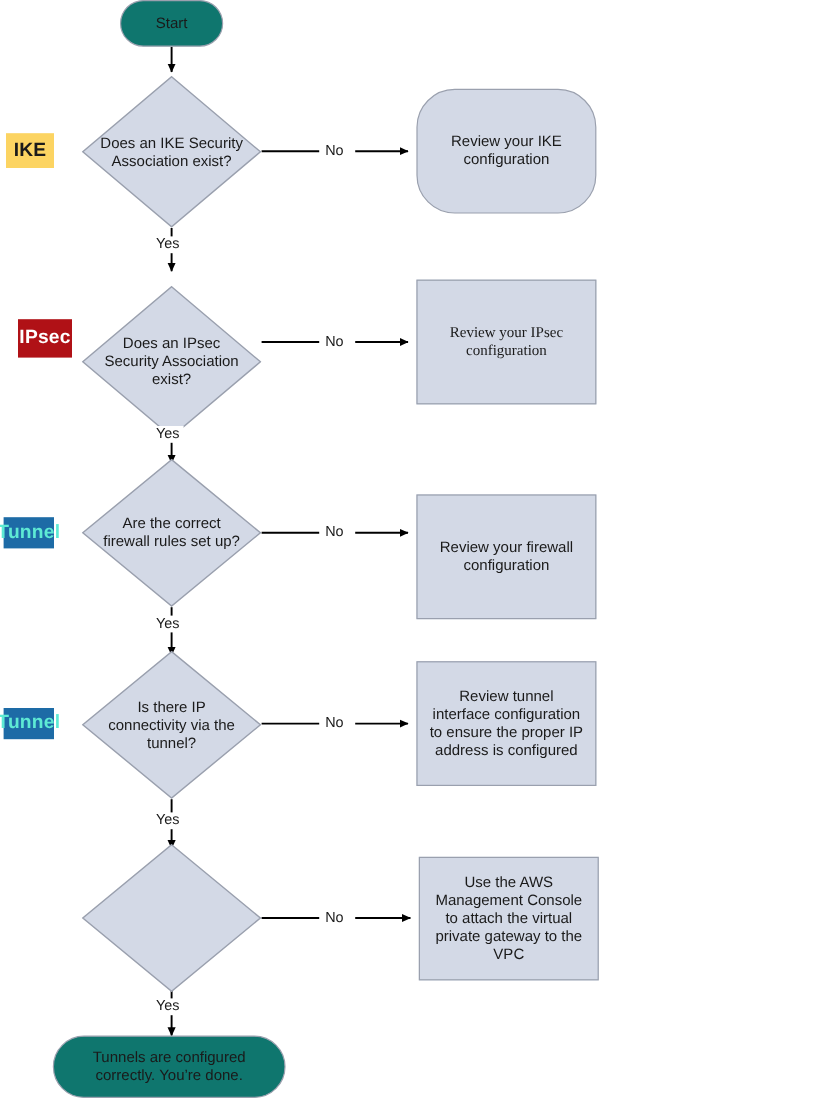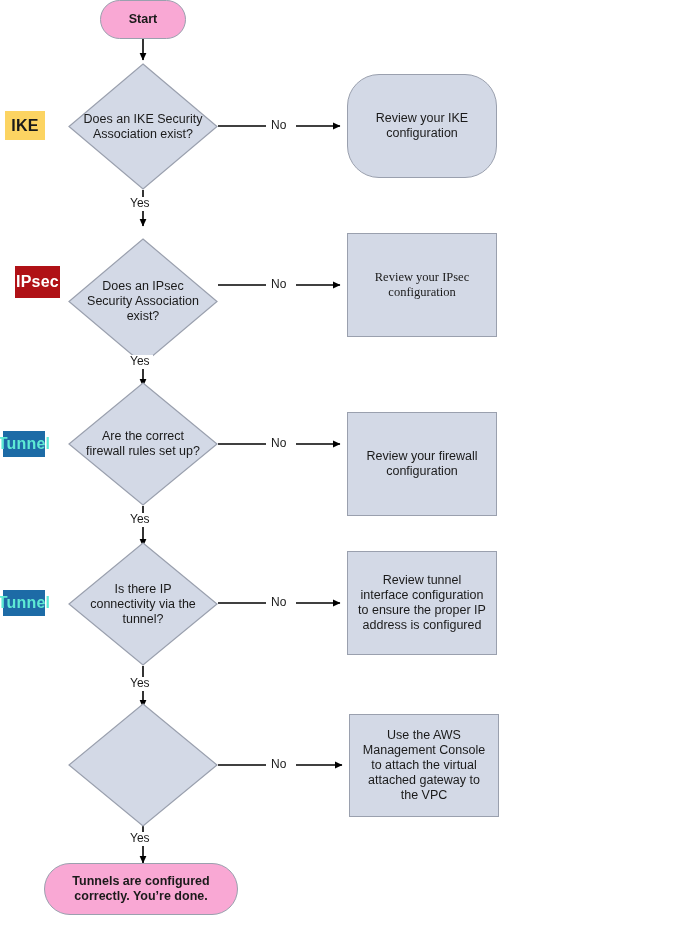--- a/index.html
+++ b/index.html
@@ -30,24 +30,23 @@
     display: flex;
     align-items: center;
     justify-content: center;
     text-align: center;
     color: #1a1a1a;
     font-size: 12.5px;
     line-height: 15px;
   }
 
   .terminator {
-    background: #f9a8d4;
+    background: #0f766e;
     border: 1px solid #9aa0ae;
     border-radius: 26px;
-    font-weight: bold;
   }
 
   .process {
     background: #d3d9e6;
     border: 1px solid #9aa0ae;
   }
 
   .decision {
     background: transparent;
     border: none;
@@ -228,20 +227,20 @@
 
   <div class="node decision" style="left:68px; top:703px; width:150px; height:124px;">
     <svg class="diamond-shape" viewBox="0 0 150 124" preserveAspectRatio="none">
       <polygon points="75,1 149,62 75,123 1,62" fill="#d3d9e6" stroke="#9aa0ae" stroke-width="1.2"></polygon>
     </svg>
   </div>
   <div class="edge-label" style="left:268px; top:758px;">No</div>
   <div class="edge-label" style="left:127px; top:832px;">Yes</div>
 
   <div class="node process" style="left:349px; top:714px; width:150px; height:103px;">
-    <span style="padding:0 10px;">Use the AWS Management Console to attach the virtual attached gateway to the VPC</span>
+    <span style="padding:0 10px;">Use the AWS Management Console to attach the virtual private gateway to the VPC</span>
   </div>
 
   <div class="node terminator" style="left:44px; top:863px; width:194px; height:52px;">
     <span style="padding:0 16px;">Tunnels are configured correctly. You’re done.</span>
   </div>
 
 </div>
 
 </body></html>

